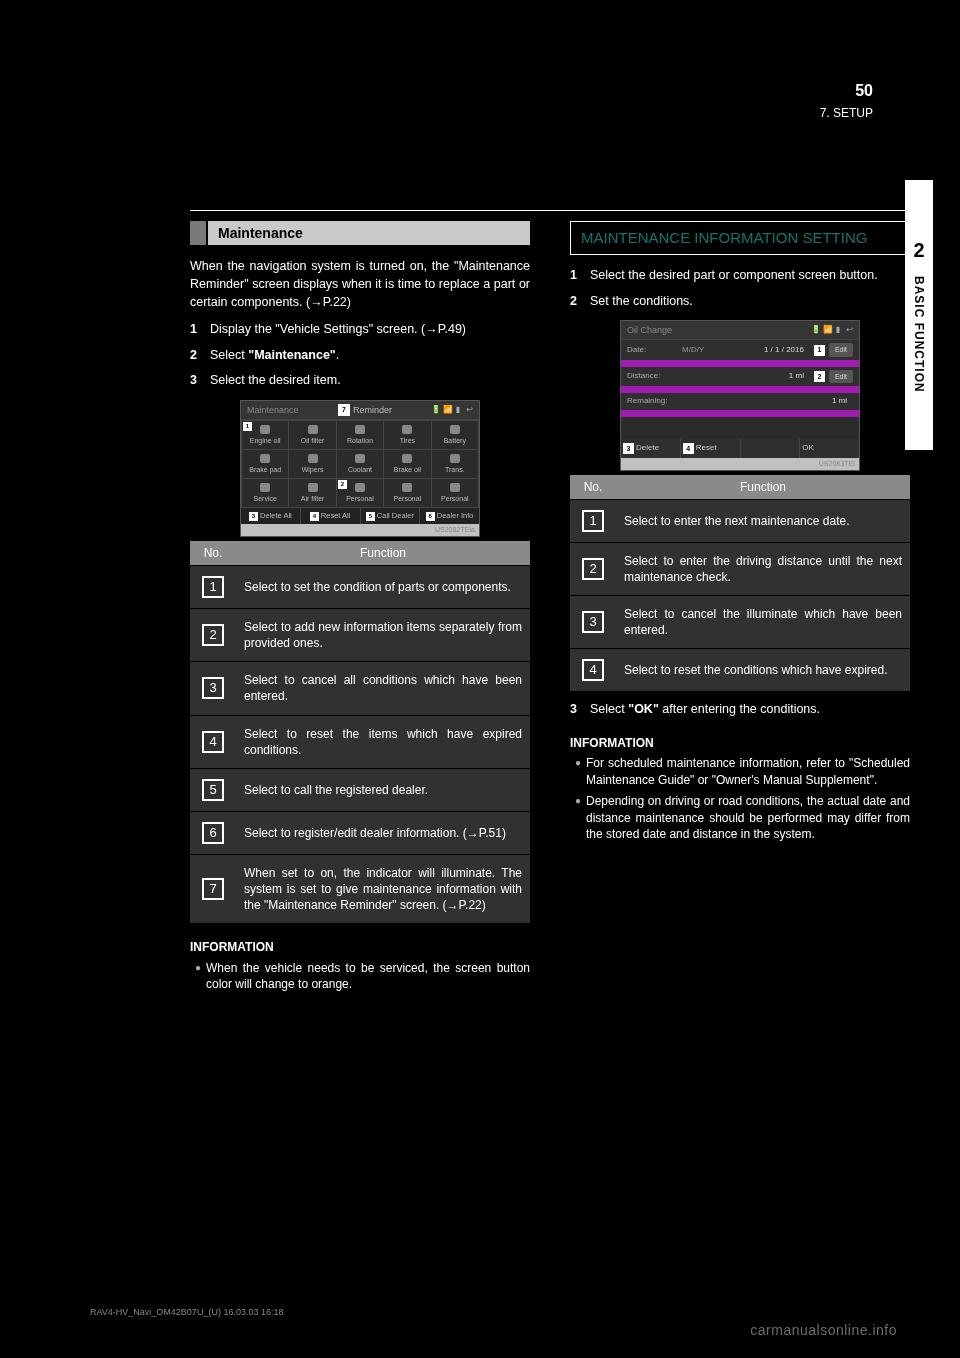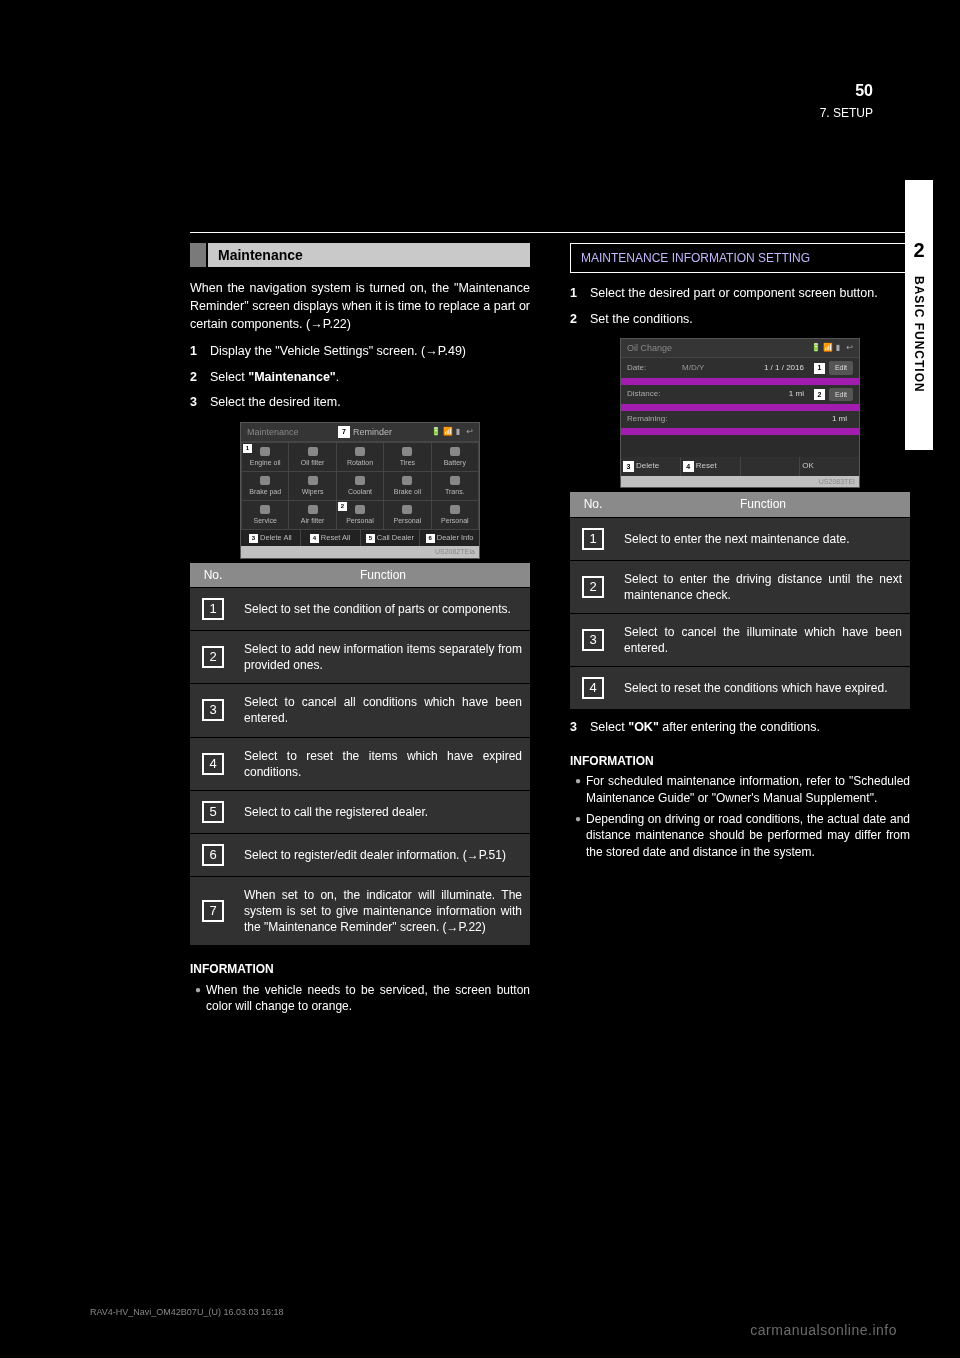--- a/index.html
+++ b/index.html
@@ -10,21 +10,21 @@
     width: 960px;
     height: 1358px;
     position: relative;
     font-size: 13px;
     line-height: 1.35;
   }
   .page {
     background: #000;
     width: 933px;
     height: 1358px;
-    padding: 92px 50px 40px 50px;
+    padding: 70px 50px 40px 50px;
     position: relative;
   }
   .header-right {
     position: absolute;
     top: 105px;
     right: 60px;
     font-size: 12px;
     color: #fff;
     text-align: right;
   }
@@ -92,23 +92,23 @@
     font-weight: bold;
     padding: 4px 10px;
     font-size: 14px;
     height: 24px;
     display: flex;
     align-items: center;
   }
   .sub-heading {
     border: 1px solid #fff;
     padding: 6px 10px;
-    font-size: 12px;
+    font-size: 15px;
     margin-bottom: 12px;
-    color: #c4b5fd;
+    color: #0f766e;
   }
   .body-text {
     font-size: 12.5px;
     color: #fff;
     margin-bottom: 10px;
     text-align: justify;
     line-height: 1.45;
   }
   .step {
     display: flex;

